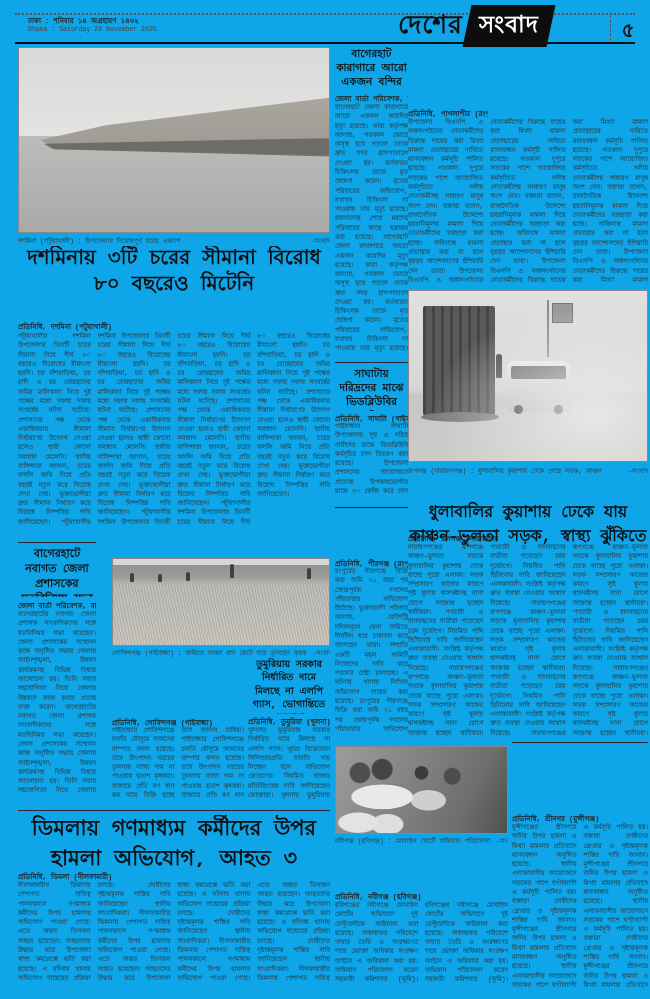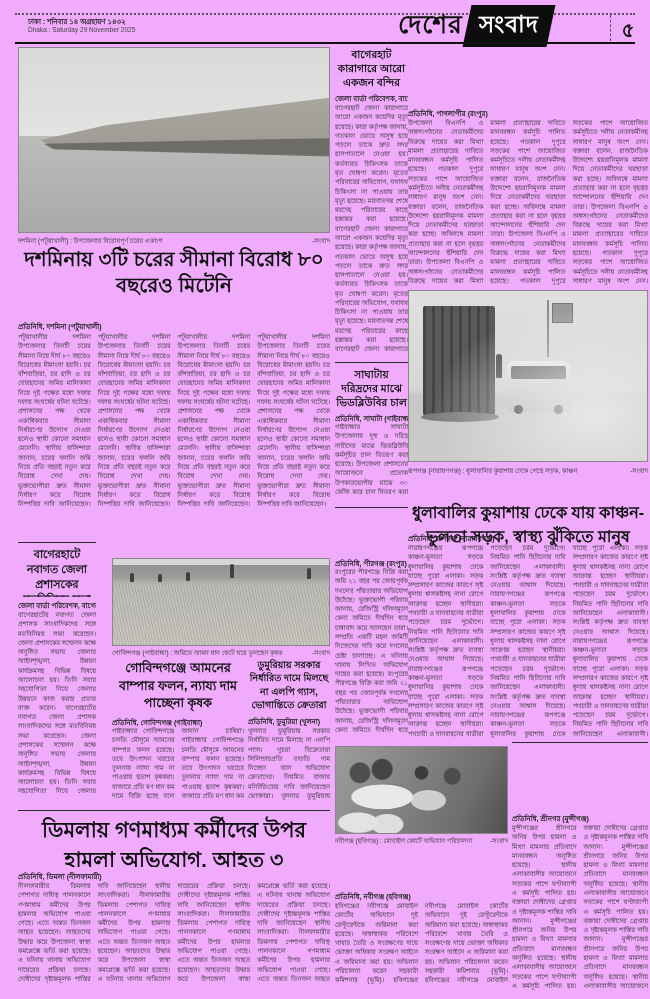--- a/index.html
+++ b/index.html
@@ -1,20 +1,20 @@
 <!DOCTYPE html>
 <html><head>
 <meta charset="utf-8">
 <style>
   * { margin:0; padding:0; box-sizing:border-box; }
   html,body { background:#e8e8e6; }
   #page {
     position:relative; width:650px; height:999px; margin:0 auto;
-    background:#f0abfc; overflow:hidden;
-    font-family:Liberation Sans, sans-serif; color:#1c1c1c;
+    background:#0ea5e9; overflow:hidden;
+    font-family:Liberation Mono, monospace; color:#1c1c1c;
   }
   .abs { position:absolute; }
   .rule { position:absolute; border-top:1px solid #2a2a2a; height:0; }
   .hrule2 { position:absolute; border-top:2px solid #111; height:0; }
   .dotted { position:absolute; border-top:2px dotted #555; height:0; }
 
   .dateline-bn { font-size:7px; font-weight:bold; color:#222; line-height:1.3; }
   .dateline-en { font-size:6.5px; color:#444; line-height:1.3; }
 
   .masthead { display:flex; align-items:center; gap:4px; }
@@ -119,21 +119,20 @@
     <div class="p2-fig" style="left:8%; top:16%; width:4px; height:9px;"></div>
     <div class="p2-fig" style="left:21%; top:18%; width:4px; height:8px;"></div>
     <div class="p2-fig" style="left:34%; top:15%; width:4px; height:9px;"></div>
     <div class="p2-fig" style="left:54%; top:6%; width:4px; height:14px;"></div>
     <div class="p2-fig" style="left:90%; top:10%; width:4px; height:11px;"></div>
   </div>
   <div class="caption" style="left:112px; top:648px; width:218px;">
     <span>গোবিন্দগঞ্জ (গাইবান্ধা) : জমিতে আমন ধান কেটে ঘরে তুলছেন কৃষক</span>
     <span>-সংবাদ</span>
   </div>
-  <div class="headline" style="left:112px; top:660px; width:132px; height:54px; font-size:12.5px; line-height:1.4;">গোবিন্দগঞ্জে আমনের বাম্পার ফলন, ন্যায্য দাম পাচ্ছেনা কৃষক</div>
   <div class="byline" style="left:112px; top:717px; width:132px;">প্রতিনিধি, গোবিন্দগঞ্জ (গাইবান্ধা)</div>
   <div class="body-text" style="left:112px; top:726px; width:132px; height:80px; column-count:2;">গাইবান্ধার গোবিন্দগঞ্জে চলতি মৌসুমে আমনের বাম্পার ফলন হয়েছে। তবে উৎপাদন খরচের তুলনায় ন্যায্য দাম না পাওয়ায় হতাশ কৃষকরা। বাজারে প্রতি মণ ধান কম দামে বিক্রি হচ্ছে বলে জানান চাষিরা। গাইবান্ধার গোবিন্দগঞ্জে চলতি মৌসুমে আমনের বাম্পার ফলন হয়েছে। তবে উৎপাদন খরচের তুলনায় ন্যায্য দাম না পাওয়ায় হতাশ কৃষকরা। বাজারে প্রতি মণ ধান কম দামে বিক্রি হচ্ছে বলে জানান চাষিরা। গাইবান্ধার গোবিন্দগঞ্জে চলতি মৌসুমে আমনের বাম্পার ফলন হয়েছে। তবে উৎপাদন খরচের তুলনায় ন্যায্য দাম না পাওয়ায় হতাশ কৃষকরা। বাজারে প্রতি মণ ধান কম দামে বিক্রি হচ্ছে বলে জানান চাষিরা।</div>
 
   <div class="headline" style="left:248px; top:658px; width:82px; height:56px; font-size:9.5px; line-height:1.4;">ডুমুরিয়ায় সরকার নির্ধারিত দামে মিলছে না এলপি গ্যাস, ভোগান্তিতে ক্রেতারা</div>
   <div class="byline" style="left:248px; top:716px; width:82px;">প্রতিনিধি, ডুমুরিয়া (খুলনা)</div>
   <div class="body-text" style="left:248px; top:726px; width:82px; height:80px; column-count:1;">খুলনার ডুমুরিয়ায় সরকার নির্ধারিত দামে মিলছে না এলপি গ্যাস। খুচরা বিক্রেতারা সিলিন্ডারপ্রতি বাড়তি দাম নিচ্ছেন বলে অভিযোগ ক্রেতাদের। নিয়মিত বাজার মনিটরিংয়ের দাবি জানিয়েছেন ভোক্তারা। খুলনার ডুমুরিয়ায় সরকার নির্ধারিত দামে মিলছে না এলপি গ্যাস। খুচরা বিক্রেতারা সিলিন্ডারপ্রতি বাড়তি দাম নিচ্ছেন বলে অভিযোগ ক্রেতাদের। নিয়মিত বাজার মনিটরিংয়ের দাবি জানিয়েছেন ভোক্তারা। খুলনার ডুমুরিয়ায় সরকার নির্ধারিত দামে মিলছে না এলপি গ্যাস। খুচরা বিক্রেতারা সিলিন্ডারপ্রতি বাড়তি দাম নিচ্ছেন বলে অভিযোগ ক্রেতাদের। নিয়মিত বাজার মনিটরিংয়ের দাবি জানিয়েছেন ভোক্তারা।</div>
 
   <div class="rule" style="left:18px; top:810px; width:312px;"></div>
   <div class="headline" style="left:18px; top:815px; width:312px; height:52px; font-size:21px; line-height:1.45;">ডিমলায় গণমাধ্যম কর্মীদের উপর হামলা অভিযোগ, আহত ৩</div>
   <div class="byline" style="left:18px; top:871px; width:100px;">প্রতিনিধি, ডিমলা (নীলফামারী)</div>

